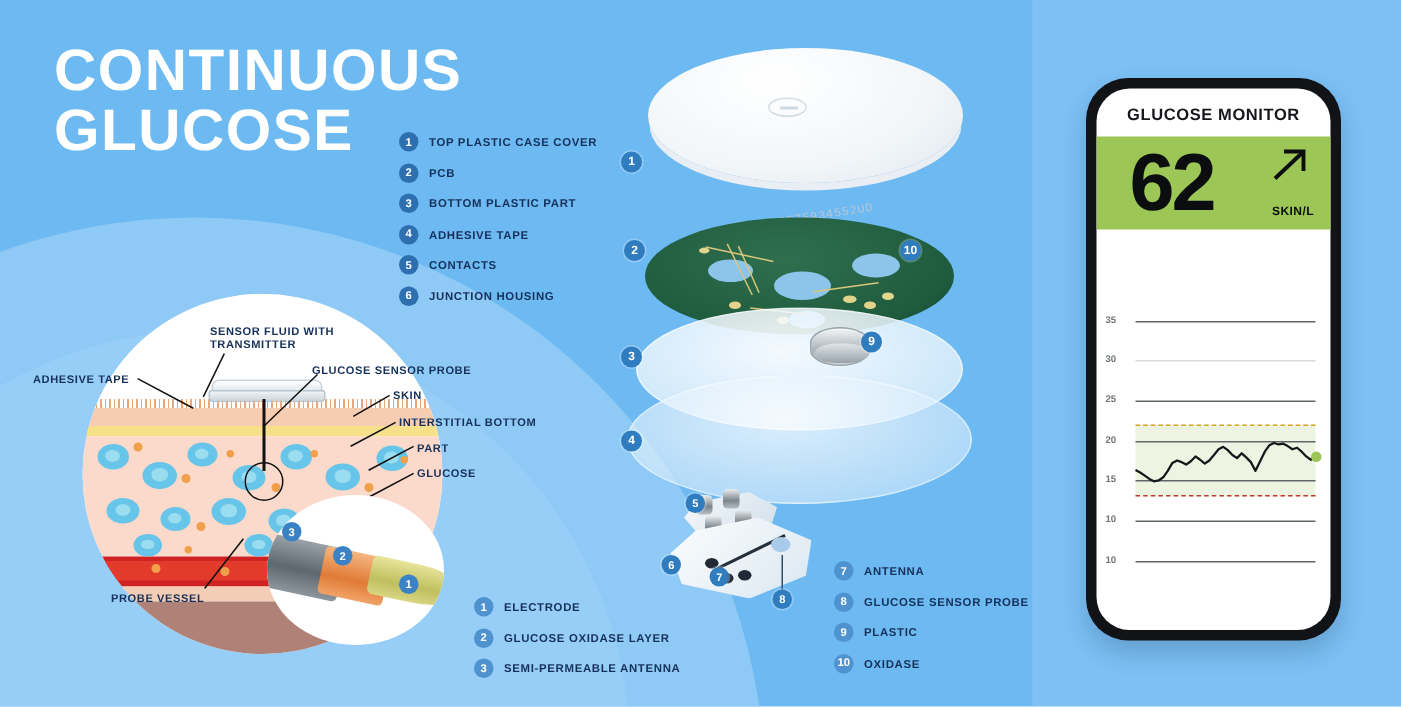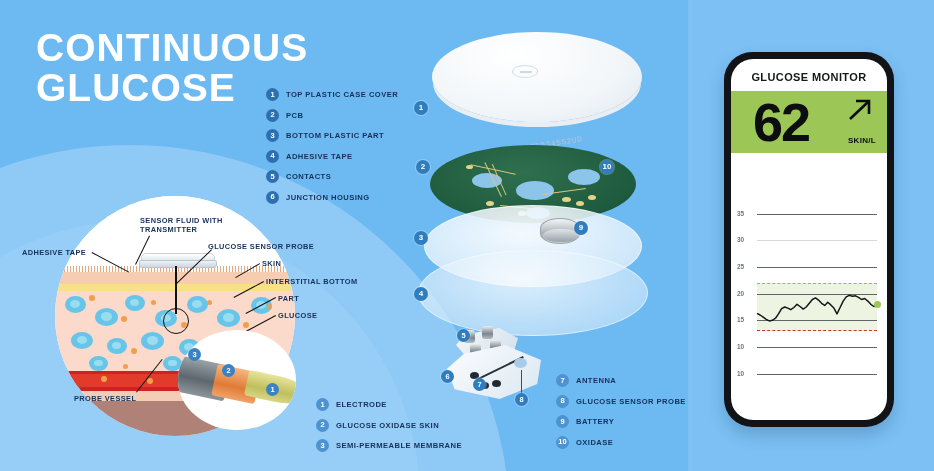--- a/index.html
+++ b/index.html
@@ -195,40 +195,40 @@
     </div>
   </div>
 
   <div class="legend" id="legend-probe">
     <div class="legend-row">
       <div class="badge lite">1</div>
       <div class="legend-label">ELECTRODE</div>
     </div>
     <div class="legend-row">
       <div class="badge lite">2</div>
-      <div class="legend-label">GLUCOSE OXIDASE SKIN</div>
+      <div class="legend-label">GLUCOSE OXIDASE LAYER</div>
     </div>
     <div class="legend-row">
       <div class="badge lite">3</div>
-      <div class="legend-label">SEMI-PERMEABLE MEMBRANE</div>
+      <div class="legend-label">SEMI-PERMEABLE ANTENNA</div>
     </div>
   </div>
 
   <div class="legend" id="legend-device">
     <div class="legend-row">
       <div class="badge lite">7</div>
       <div class="legend-label">ANTENNA</div>
     </div>
     <div class="legend-row">
       <div class="badge lite">8</div>
       <div class="legend-label">GLUCOSE SENSOR PROBE</div>
     </div>
     <div class="legend-row">
       <div class="badge lite">9</div>
-      <div class="legend-label">BATTERY</div>
+      <div class="legend-label">PLASTIC</div>
     </div>
     <div class="legend-row">
       <div class="badge lite">10</div>
       <div class="legend-label">OXIDASE</div>
     </div>
   </div>
 
   <div class="skin-circle">
     <div class="sk-layer sk-white"></div>
     <div class="sk-epi-hair"></div>

